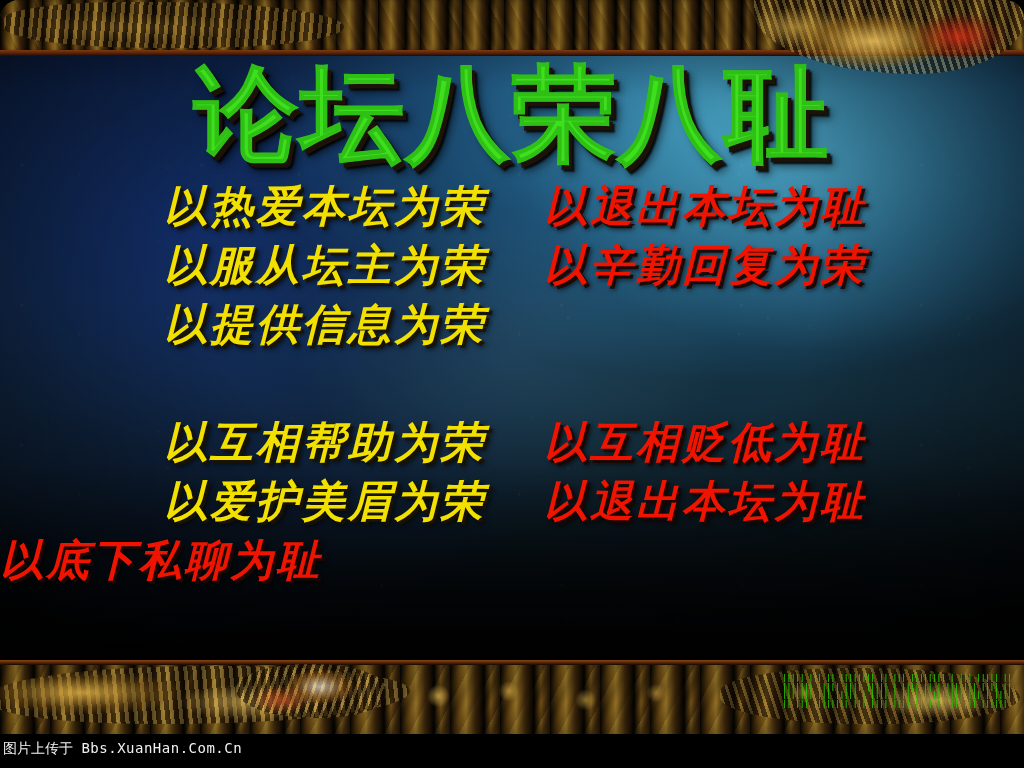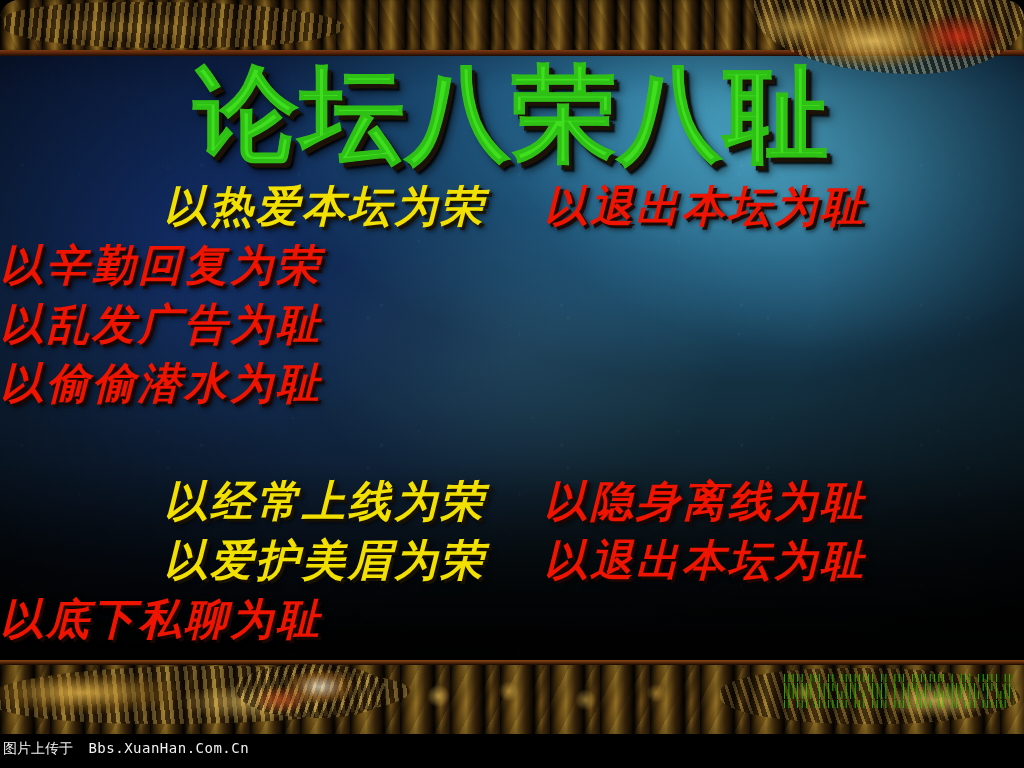--- a/index.html
+++ b/index.html
@@ -228,21 +228,21 @@
     left: 3px;
     top: 739px;
     font-family: "DejaVu Sans Mono", monospace;
     font-size: 14px;
     line-height: 18px;
     color: #f2f2f2;
     white-space: nowrap;
     text-shadow: 1px 1px 2px #000;
   }
   .watermark .wm-cn { font-family: "DejaVu Sans", sans-serif; margin-top: 28px; }
-  .watermark .wm-url { letter-spacing: 0.5px; margin-left: 7px; }
+  .watermark .wm-url { letter-spacing: 0.5px; }
 
   
   .green-block {
     position: absolute;
     left: 782px;
     top: 674px;
     width: 232px;
     height: 36px;
     overflow: hidden;
     opacity: 0.92;
@@ -277,38 +277,36 @@
   <div class="title">论坛八荣八耻</div>
 
   <div class="couplets">
 
     <div class="couplet-row">
       <div class="line line-honor">以热爱本坛为荣</div>
       <div class="line line-shame">以退出本坛为耻</div>
     </div>
 
     <div class="couplet-row">
+      <div class="line line-honor">以服从坛主为荣</div>
       <div class="line line-shame">以辛勤回复为荣</div>
     </div>
 
     <div class="couplet-row">
-      <div class="line line-shame">以乱发广告为耻</div>
-    </div>
-
-    <div class="couplet-row">
-      <div class="line line-shame">以偷偷潜水为耻</div>
-    </div>
-
-    <div class="couplet-row">
-    </div>
-
-    <div class="couplet-row">
-      <div class="line line-honor">以经常上线为荣</div>
-      <div class="line line-shame">以隐身离线为耻</div>
-    </div>
+      <div class="line line-honor">以提供信息为荣</div>
+    </div>
+
+    <div class="couplet-row">
+    </div>
+
+    <div class="couplet-row">
+      <div class="line line-honor">以互相帮助为荣</div>
+      <div class="line line-shame">以互相贬低为耻</div>
+    </div>
+
 
     <div class="couplet-row">
       <div class="line line-honor">以爱护美眉为荣</div>
       <div class="line line-shame">以退出本坛为耻</div>
     </div>
 
     <div class="couplet-row">
       <div class="line line-shame">以底下私聊为耻</div>
     </div>
 

